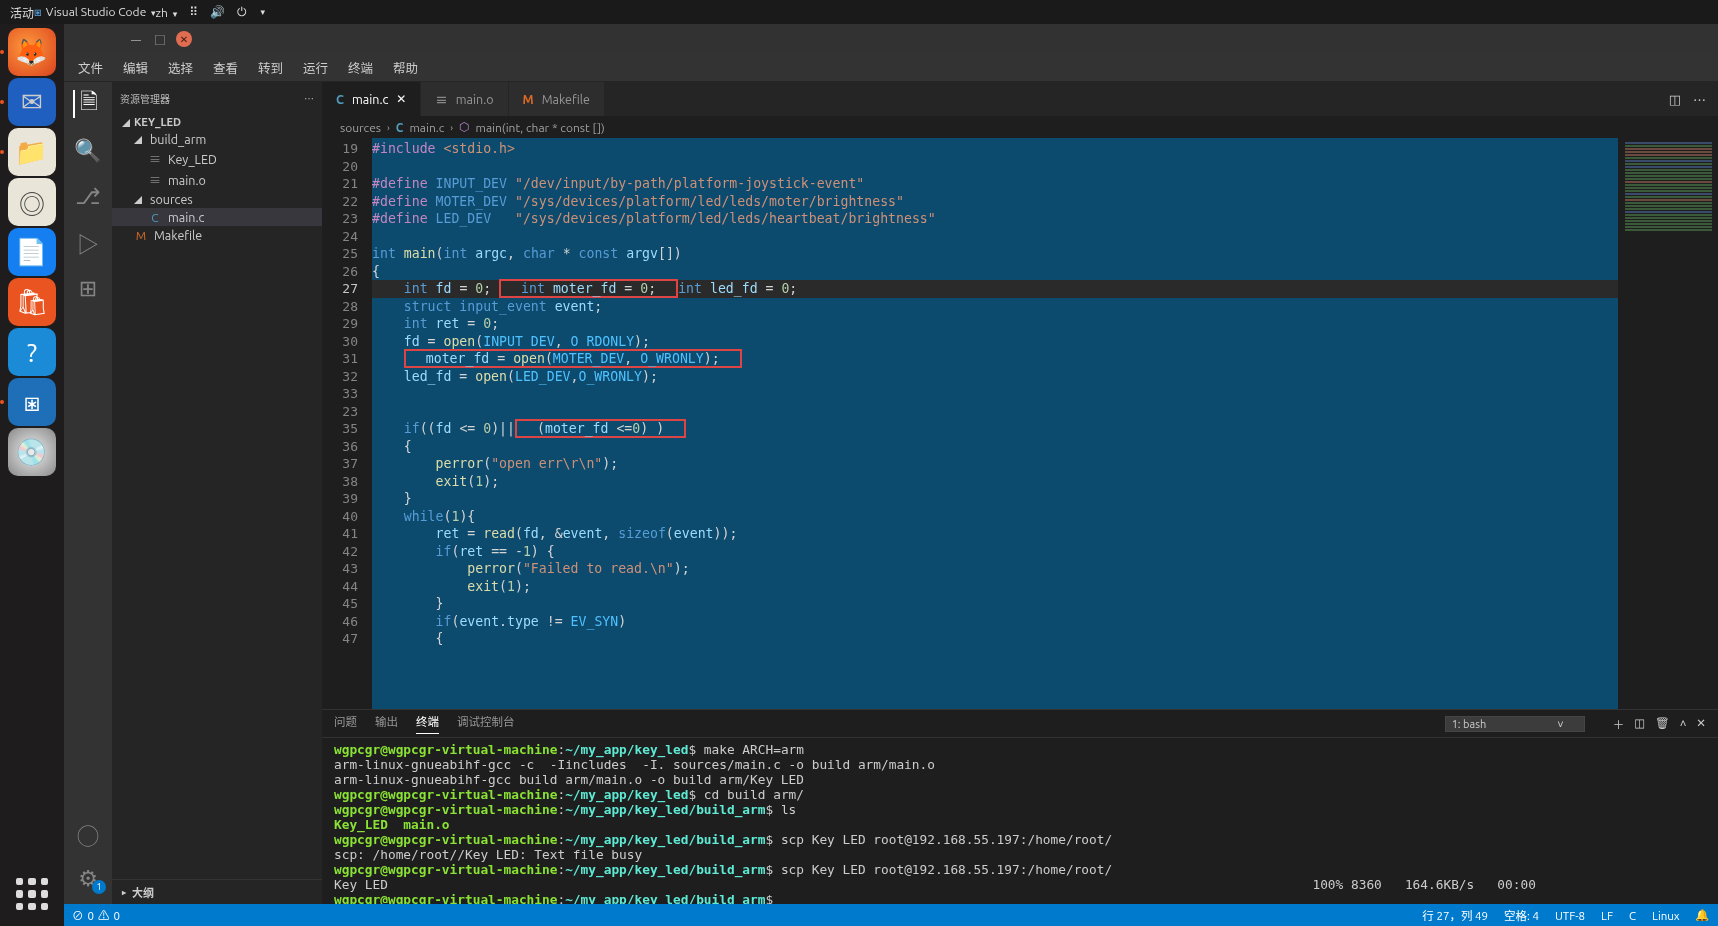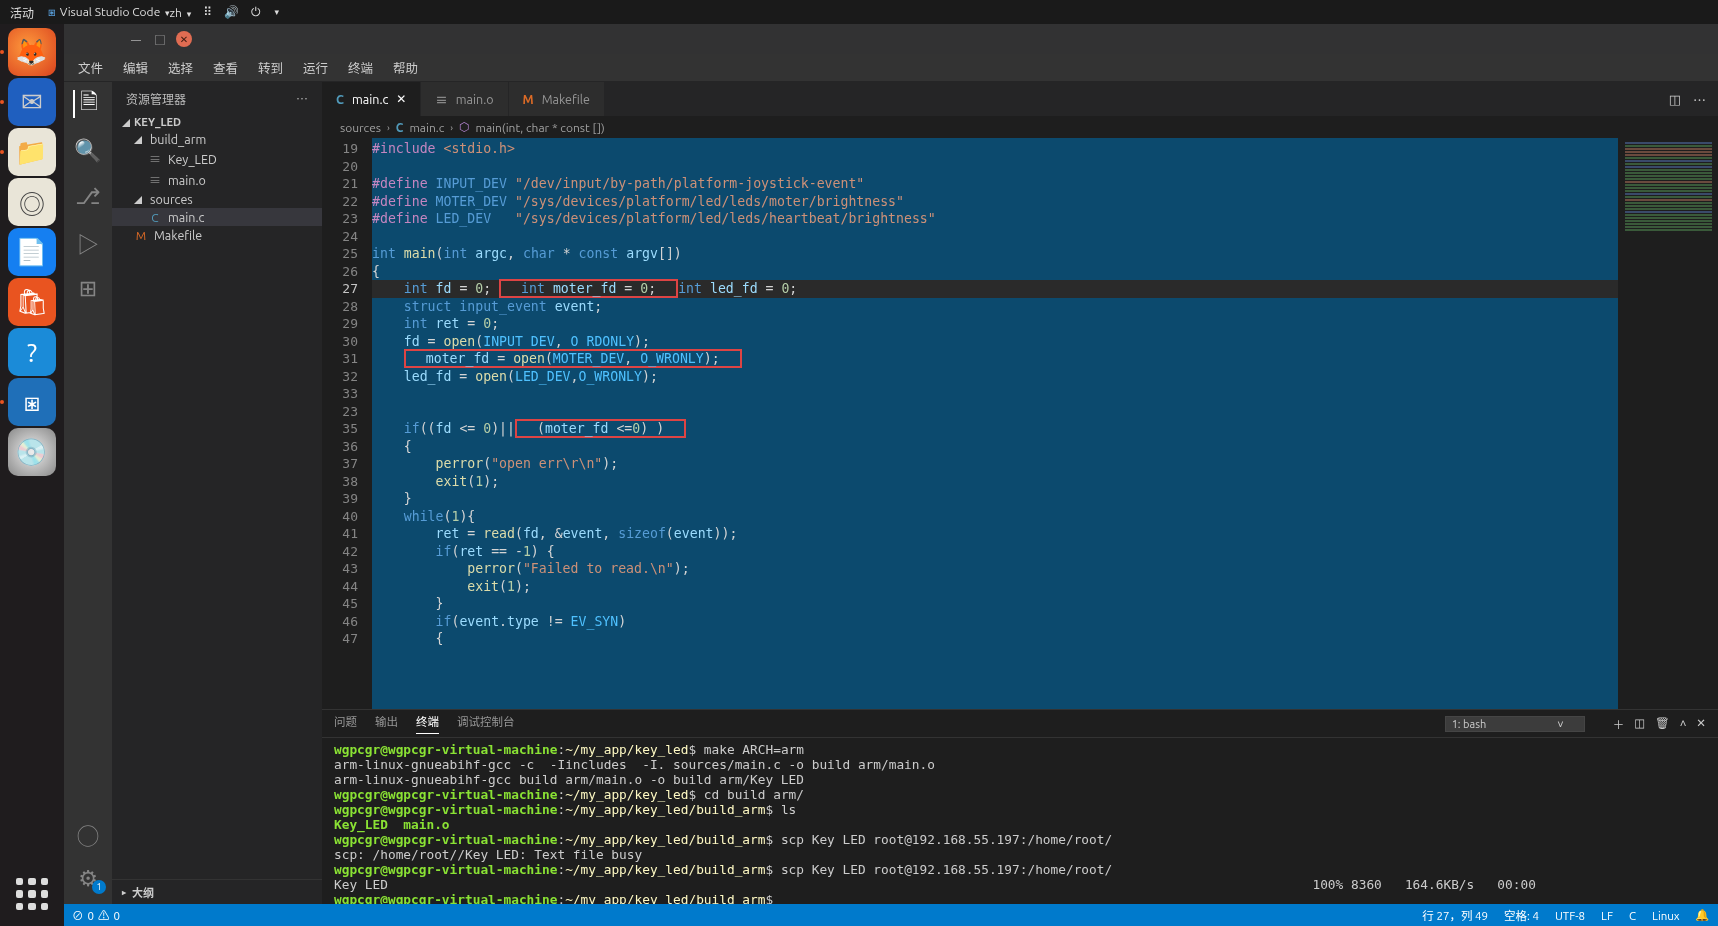--- a/index.html
+++ b/index.html
@@ -16,21 +16,21 @@
 }
 .gnome-topbar {
   height: 24px;
   background: #1a1a1a;
   color: #ddd;
   display: flex;
   align-items: center;
   padding: 0 10px;
   font-size: 12px;
 }
-.gnome-topbar .left { flex: 0 0 auto; display: flex; align-items: center; gap: 14px; }
+.gnome-topbar .left { flex: 0 0 auto; display: flex; align-items: center; }
 .gnome-topbar .center { flex: 1 1 auto; text-align: center; }
 .gnome-topbar .right { flex: 0 0 auto; display: flex; align-items: center; gap: 12px; }
 .gnome-topbar .dot { width:6px;height:6px;background:#ddd;border-radius:50%;display:inline-block;margin-left:6px;vertical-align:middle;}
 .gnome-topbar .dropdown-arrow { font-size: 9px; margin-left: 2px; }
 
 .ubuntu-desktop {
   flex: 1 1 auto;
   display: flex;
   background: #2c001e;
 }
@@ -145,22 +145,22 @@
 }
 
 .sidebar {
   width: 210px;
   background: #252526;
   display:flex;flex-direction:column;
 }
 .sidebar-header {
   height: 32px;
   display:flex;align-items:center;
-  padding: 0 14px;
-  font-size: 12px;
+  padding: 0 8px;
+  font-size: 10px;
   color: #bbb;
   justify-content: space-between;
   text-align: right;
 }
 .sidebar-root {
   padding: 2px 10px;
   font-size: 11px;
   font-weight: 700;
   display:flex;align-items:center;gap:4px;
 }
@@ -293,21 +293,21 @@
   flex:1;
   overflow:hidden;
   font-family: "Consolas","monospace";
   font-size: 12.8px;
   line-height: 15px;
   padding: 4px 12px;
   white-space:pre;
   color:#ccc;
 }
 .prompt-user{color:#8ae234;font-weight:700;}
-.prompt-path{color:#fef9c3;font-weight:400;}
+.prompt-path{color:#5eead4;font-weight:700;}
 .term-green{color:#8ae234;font-weight:700;}
 .status-bar{
   height:22px;background:#007acc;color:#fff;
   display:flex;align-items:center;font-size:11.5px;
   padding:0 8px;gap:14px;
 }
 .status-bar .sb-right{margin-left:auto;display:flex;gap:16px;}
 .sb-item{display:flex;align-items:center;gap:4px;}
 </style>
 </head>

